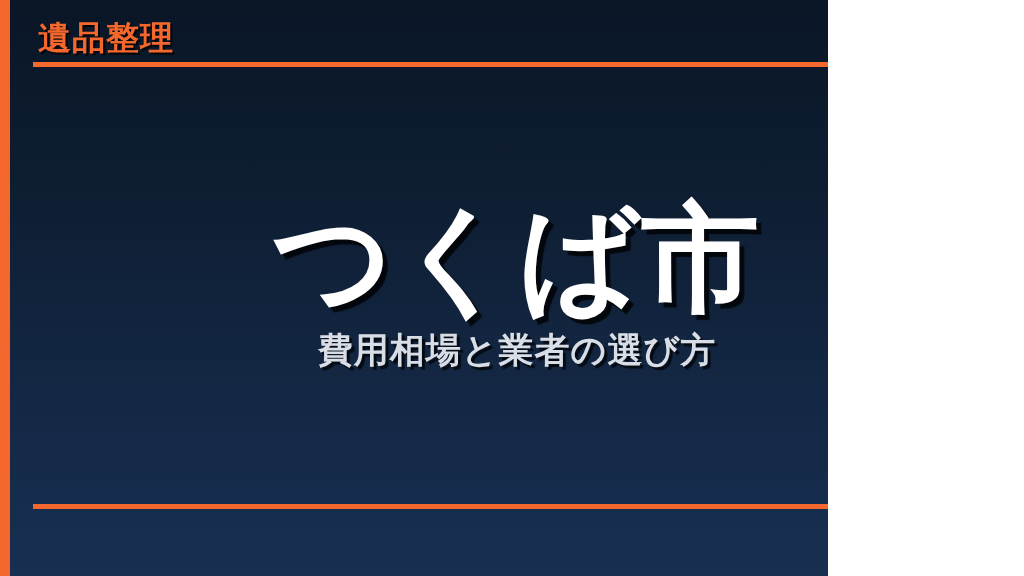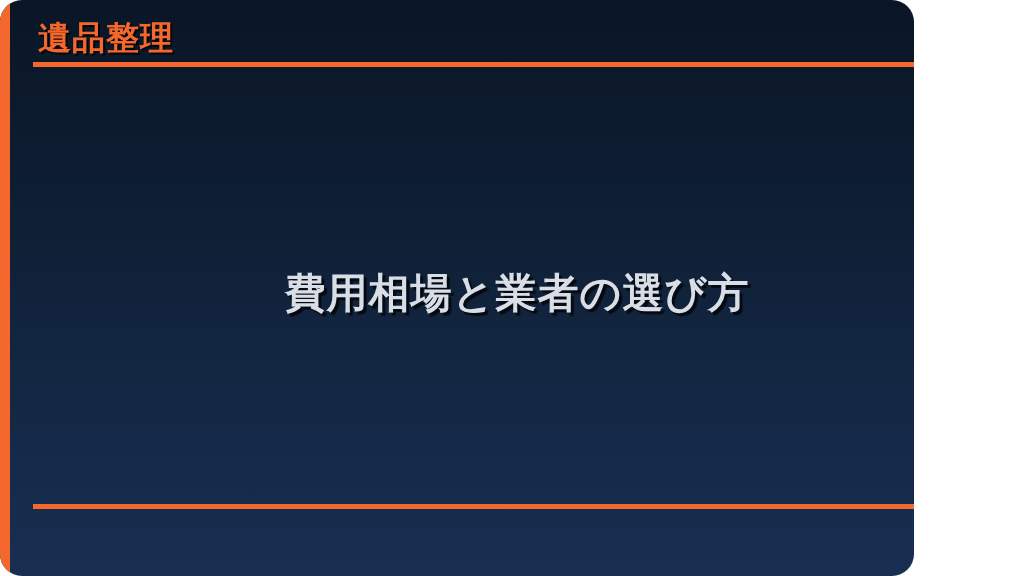--- a/index.html
+++ b/index.html
@@ -3,30 +3,29 @@
 <meta charset="utf-8">
 <style>
   * { margin:0; padding:0; box-sizing:border-box; }
   html, body {
     width:1024px; height:576px;
     overflow:hidden;
     font-family:"DejaVu Sans","Liberation Sans",sans-serif;
   }
   #slide {
     position:relative;
-    width:914px; height:576px;
+    width:828px; height:576px;
     background:
       repeating-linear-gradient(to bottom,
         rgba(255,255,255,0.012) 0px,
         rgba(255,255,255,0.012) 1px,
         rgba(0,0,0,0) 1px,
         rgba(0,0,0,0) 48px),
       linear-gradient(to bottom, #0a1626 0%, #0e1e33 35%, #142845 70%, #182f52 100%);
     overflow:hidden;
-    border-radius:22px;
   }
 
   
   #left-bar {
     position:absolute;
     left:0; top:0;
     width:10px; height:576px;
     background:#f4682e;
   }
 
@@ -66,21 +65,21 @@
     font-weight:bold;
     color:#ffffff;
     line-height:1.0;
     letter-spacing:2px;
     text-shadow:5px 5px 1px rgba(0,0,0,0.78);
     white-space:nowrap;
     margin-top:-6px;
   }
   #subtitle {
     margin-top:12px;
-    font-size:41px;
+    font-size:35px;
     font-weight:bold;
     color:#d9dee6;
     letter-spacing:1px;
     line-height:1.2;
     text-shadow:3px 3px 1px rgba(0,0,0,0.7);
     white-space:nowrap;
   }
 
   
   #bottom-rule {
@@ -113,19 +112,20 @@
 
 <div id="slide">
 
   <div id="left-bar"></div>
 
   <div id="category">遺品整理</div>
 
   <div id="top-rule"></div>
 
   <div id="center-block">
+    <div id="main-title">つくば市</div>
     <div id="subtitle">費用相場と業者の選び方</div>
   </div>
 
   <div id="bottom-rule"></div>
 
 
 </div>
 
 </body></html>

